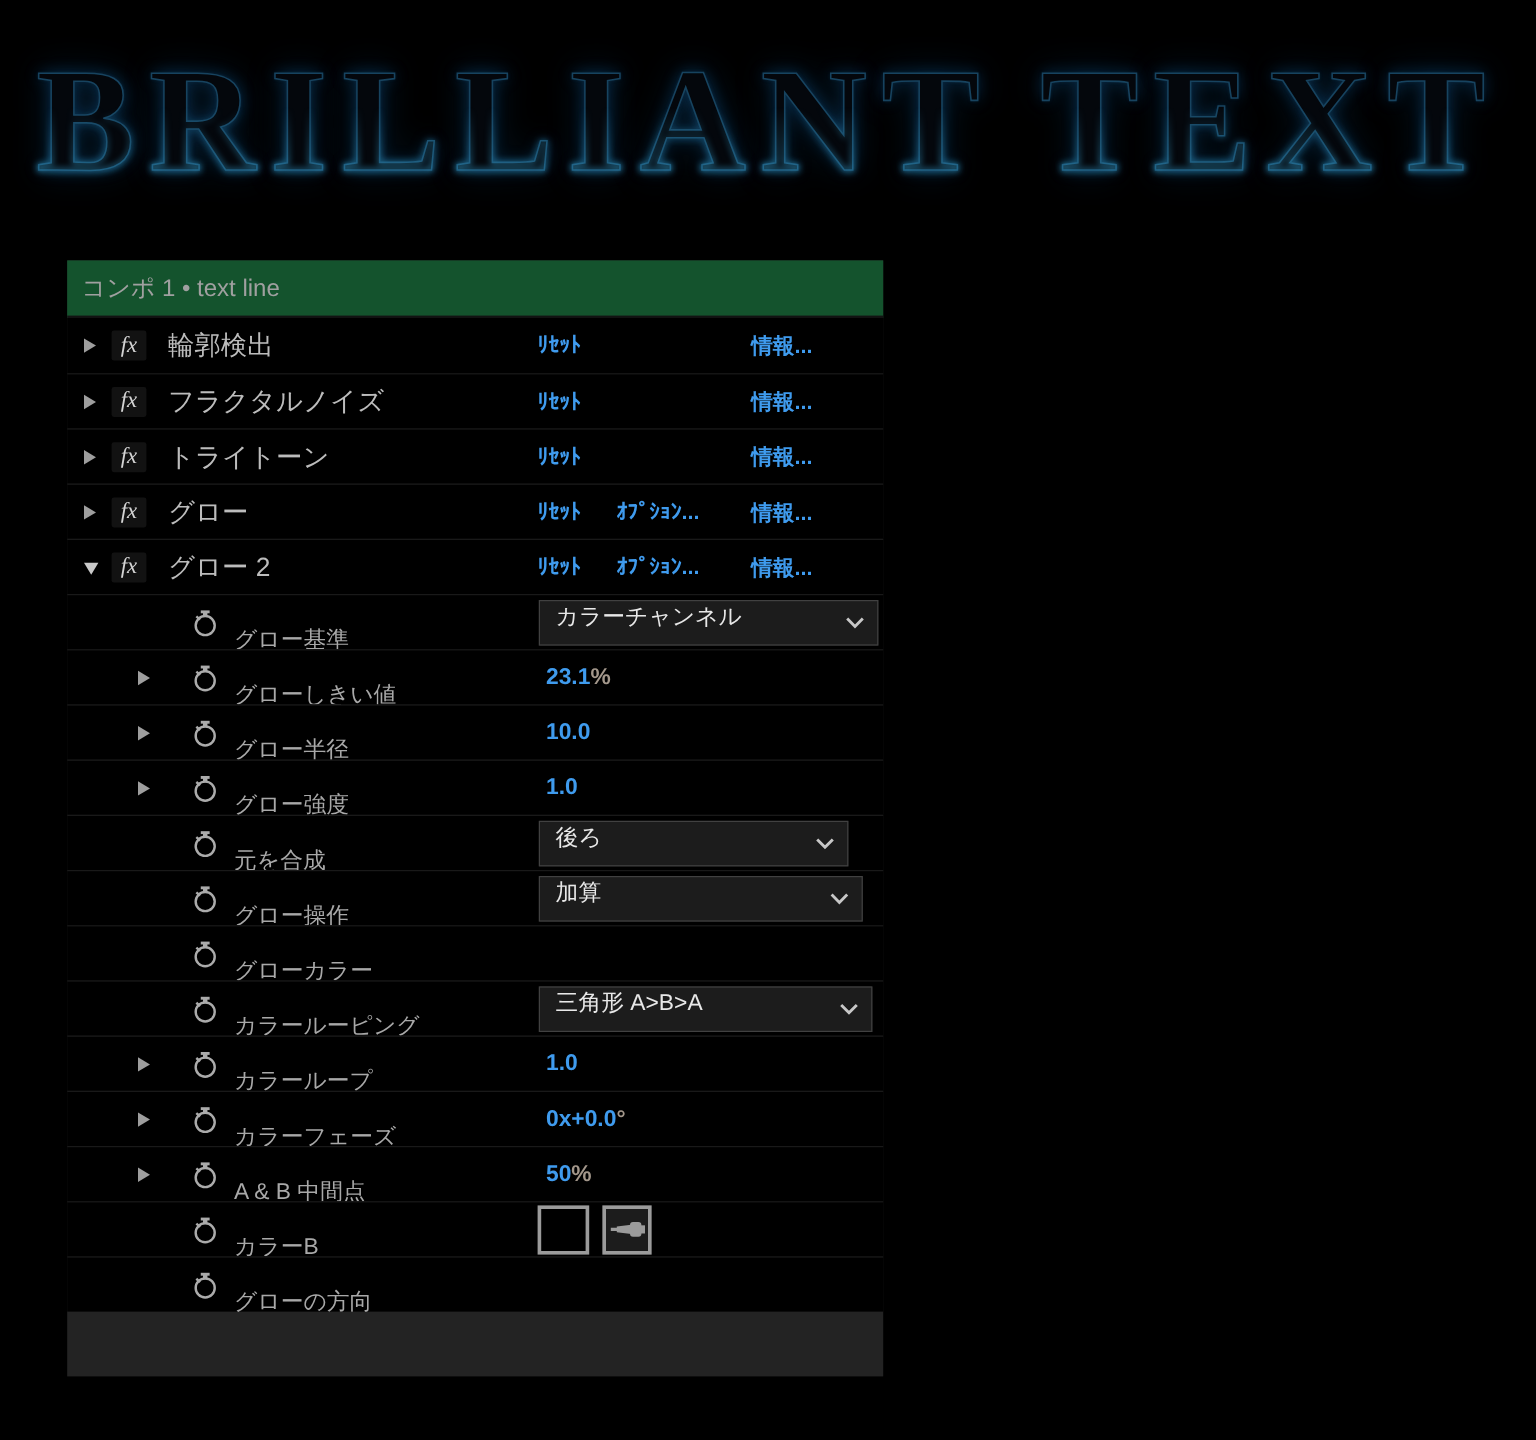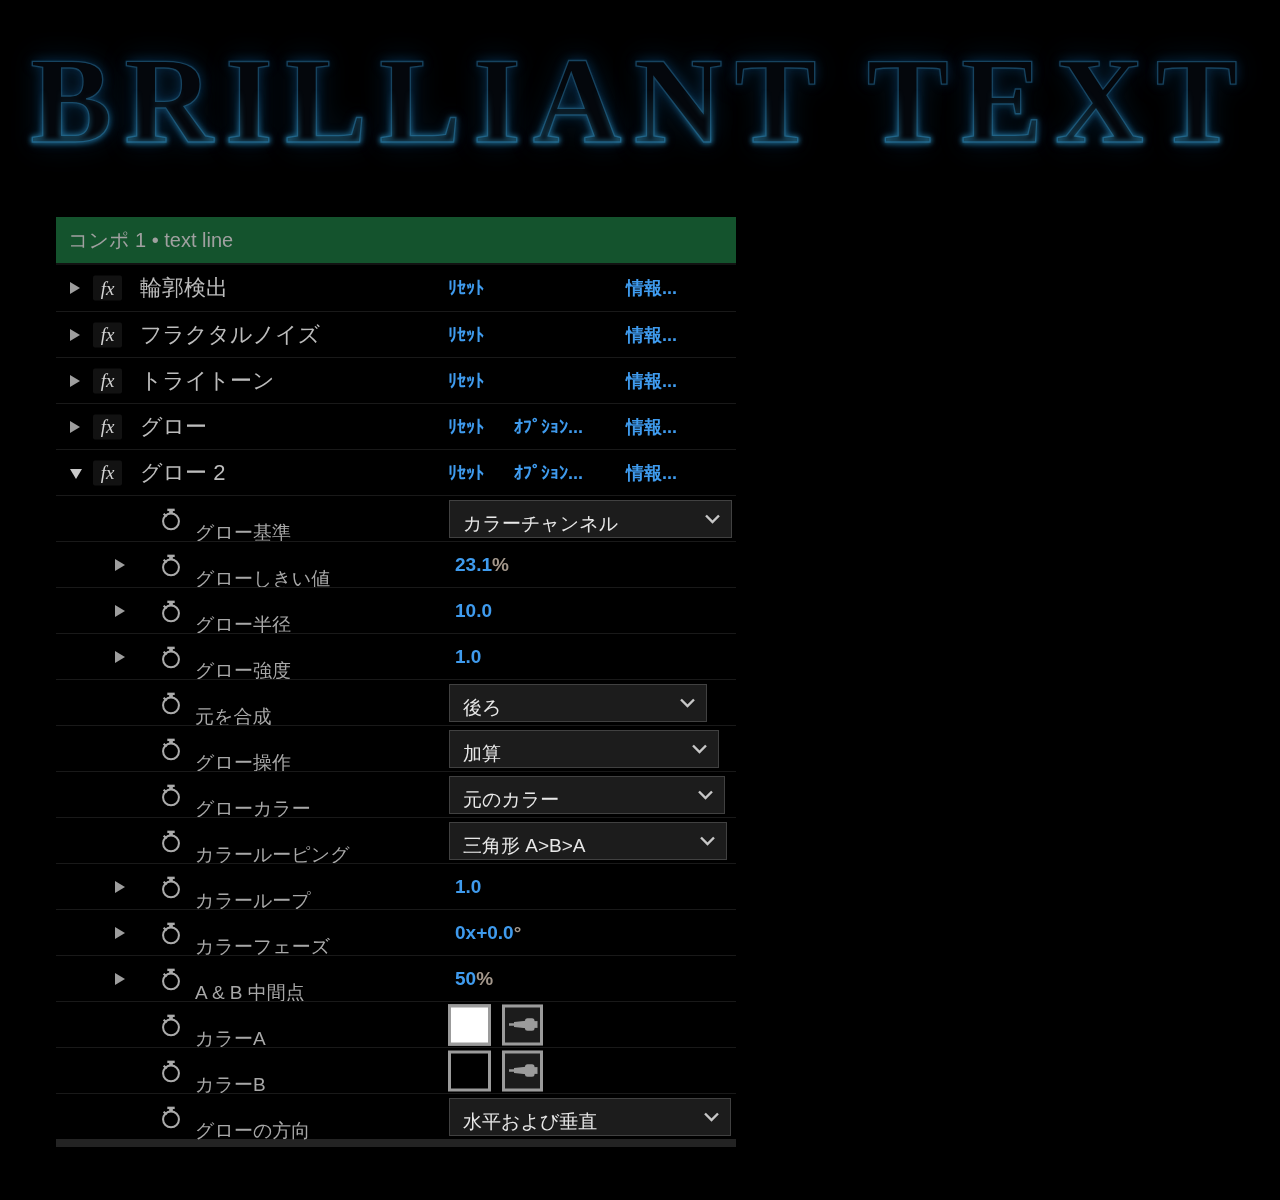--- a/index.html
+++ b/index.html
@@ -51,21 +51,21 @@
   .link-info{left:570px;}
 
   .stopwatch{position:absolute;left:103px;top:50%;transform:translateY(-50%);
     width:24px;height:26px;display:block;}
 
   .value{left:399px;font-size:19px;font-weight:bold;color:#3f9bee;}
   .unit{color:#a3978b;}
 
   .dropdown{position:absolute;left:393px;top:50%;transform:translateY(-50%);height:38px;
     background:#1c1c1c;border:1px solid #414141;box-sizing:border-box;
-    display:flex;align-items:flex-end;padding-left:13px;color:#e8e8e8;font-size:19px;}
+    display:flex;align-items:flex-start;padding-left:13px;color:#e8e8e8;font-size:19px;}
   .dd-text{white-space:nowrap;}
   .chevron{position:absolute;right:10px;top:50%;transform:translateY(-50%);width:17px;height:12px;}
 
   .swatch{position:absolute;left:392px;top:50%;transform:translateY(-50%);
     width:43px;height:41px;border:3px solid #9b9b9b;box-sizing:border-box;}
   .dropper-box{position:absolute;left:446px;top:50%;transform:translateY(-50%);
     width:41px;height:41px;border:3px solid #9b9b9b;box-sizing:border-box;background:#1c1c1c;
     display:flex;align-items:center;justify-content:center;}
 </style>
 </head>
@@ -212,26 +212,20 @@
       </div>
 
       <div class="row">
         <svg class="stopwatch" viewBox="0 0 26 28">
           <circle cx="13" cy="16.5" r="8.6" fill="none" stroke="#ababab" stroke-width="2.2"></circle>
           <rect x="11" y="4.5" width="4" height="4" fill="#ababab"></rect>
           <rect x="9" y="2.8" width="8" height="2.6" fill="#ababab"></rect>
           <path d="M5 8.2 L8.4 11.2" stroke="#ababab" stroke-width="2.2"></path>
         </svg>
         <span class="txt param-label">グローカラー</span>
-        <div class="dropdown" style="width:276px">
-          <span class="dd-text">元のカラー</span>
-          <svg class="chevron" viewBox="0 0 17 12">
-            <path d="M2 2.5 L8.5 9 L15 2.5" fill="none" stroke="#c7c7c7" stroke-width="2.4"></path>
-          </svg>
-        </div>
       </div>
 
       <div class="row">
         <svg class="stopwatch" viewBox="0 0 26 28">
           <circle cx="13" cy="16.5" r="8.6" fill="none" stroke="#ababab" stroke-width="2.2"></circle>
           <rect x="11" y="4.5" width="4" height="4" fill="#ababab"></rect>
           <rect x="9" y="2.8" width="8" height="2.6" fill="#ababab"></rect>
           <path d="M5 8.2 L8.4 11.2" stroke="#ababab" stroke-width="2.2"></path>
         </svg>
         <span class="txt param-label">カラールーピング</span>
@@ -272,38 +266,20 @@
         <svg class="stopwatch" viewBox="0 0 26 28">
           <circle cx="13" cy="16.5" r="8.6" fill="none" stroke="#ababab" stroke-width="2.2"></circle>
           <rect x="11" y="4.5" width="4" height="4" fill="#ababab"></rect>
           <rect x="9" y="2.8" width="8" height="2.6" fill="#ababab"></rect>
           <path d="M5 8.2 L8.4 11.2" stroke="#ababab" stroke-width="2.2"></path>
         </svg>
         <span class="txt param-label">A &amp; B 中間点</span>
         <span class="txt value"><span>50</span><span class="unit">%</span></span>
       </div>
 
-      <div class="row">
-        <svg class="stopwatch" viewBox="0 0 26 28">
-          <circle cx="13" cy="16.5" r="8.6" fill="none" stroke="#ababab" stroke-width="2.2"></circle>
-          <rect x="11" y="4.5" width="4" height="4" fill="#ababab"></rect>
-          <rect x="9" y="2.8" width="8" height="2.6" fill="#ababab"></rect>
-          <path d="M5 8.2 L8.4 11.2" stroke="#ababab" stroke-width="2.2"></path>
-        </svg>
-        <span class="txt param-label">カラーA</span>
-        <span class="swatch" style="background: rgb(255, 255, 255);"></span>
-        <span class="dropper-box">
-          <svg width="34" height="34" viewBox="0 0 34 34">
-            <path d="M3 17 h7" stroke="#9b9b9b" stroke-width="2.6"></path>
-            <path d="M8 14.6 L20 13.2 L20 20.8 L8 19.4 Z" fill="#9b9b9b"></path>
-            <rect x="19" y="10.8" width="9.5" height="12.4" rx="2.5" fill="#9b9b9b"></rect>
-            <rect x="27.5" y="13.6" width="4" height="6.8" fill="#9b9b9b"></rect>
-          </svg>
-        </span>
-      </div>
 
       <div class="row">
         <svg class="stopwatch" viewBox="0 0 26 28">
           <circle cx="13" cy="16.5" r="8.6" fill="none" stroke="#ababab" stroke-width="2.2"></circle>
           <rect x="11" y="4.5" width="4" height="4" fill="#ababab"></rect>
           <rect x="9" y="2.8" width="8" height="2.6" fill="#ababab"></rect>
           <path d="M5 8.2 L8.4 11.2" stroke="#ababab" stroke-width="2.2"></path>
         </svg>
         <span class="txt param-label">カラーB</span>
         <span class="swatch" style="background: rgb(0, 0, 0);"></span>
@@ -318,23 +294,17 @@
       </div>
 
       <div class="row">
         <svg class="stopwatch" viewBox="0 0 26 28">
           <circle cx="13" cy="16.5" r="8.6" fill="none" stroke="#ababab" stroke-width="2.2"></circle>
           <rect x="11" y="4.5" width="4" height="4" fill="#ababab"></rect>
           <rect x="9" y="2.8" width="8" height="2.6" fill="#ababab"></rect>
           <path d="M5 8.2 L8.4 11.2" stroke="#ababab" stroke-width="2.2"></path>
         </svg>
         <span class="txt param-label">グローの方向</span>
-        <div class="dropdown" style="width:282px">
-          <span class="dd-text">水平および垂直</span>
-          <svg class="chevron" viewBox="0 0 17 12">
-            <path d="M2 2.5 L8.5 9 L15 2.5" fill="none" stroke="#c7c7c7" stroke-width="2.4"></path>
-          </svg>
-        </div>
       </div>
 
     </div>
   </div>
 </div>
 
 </body></html>

